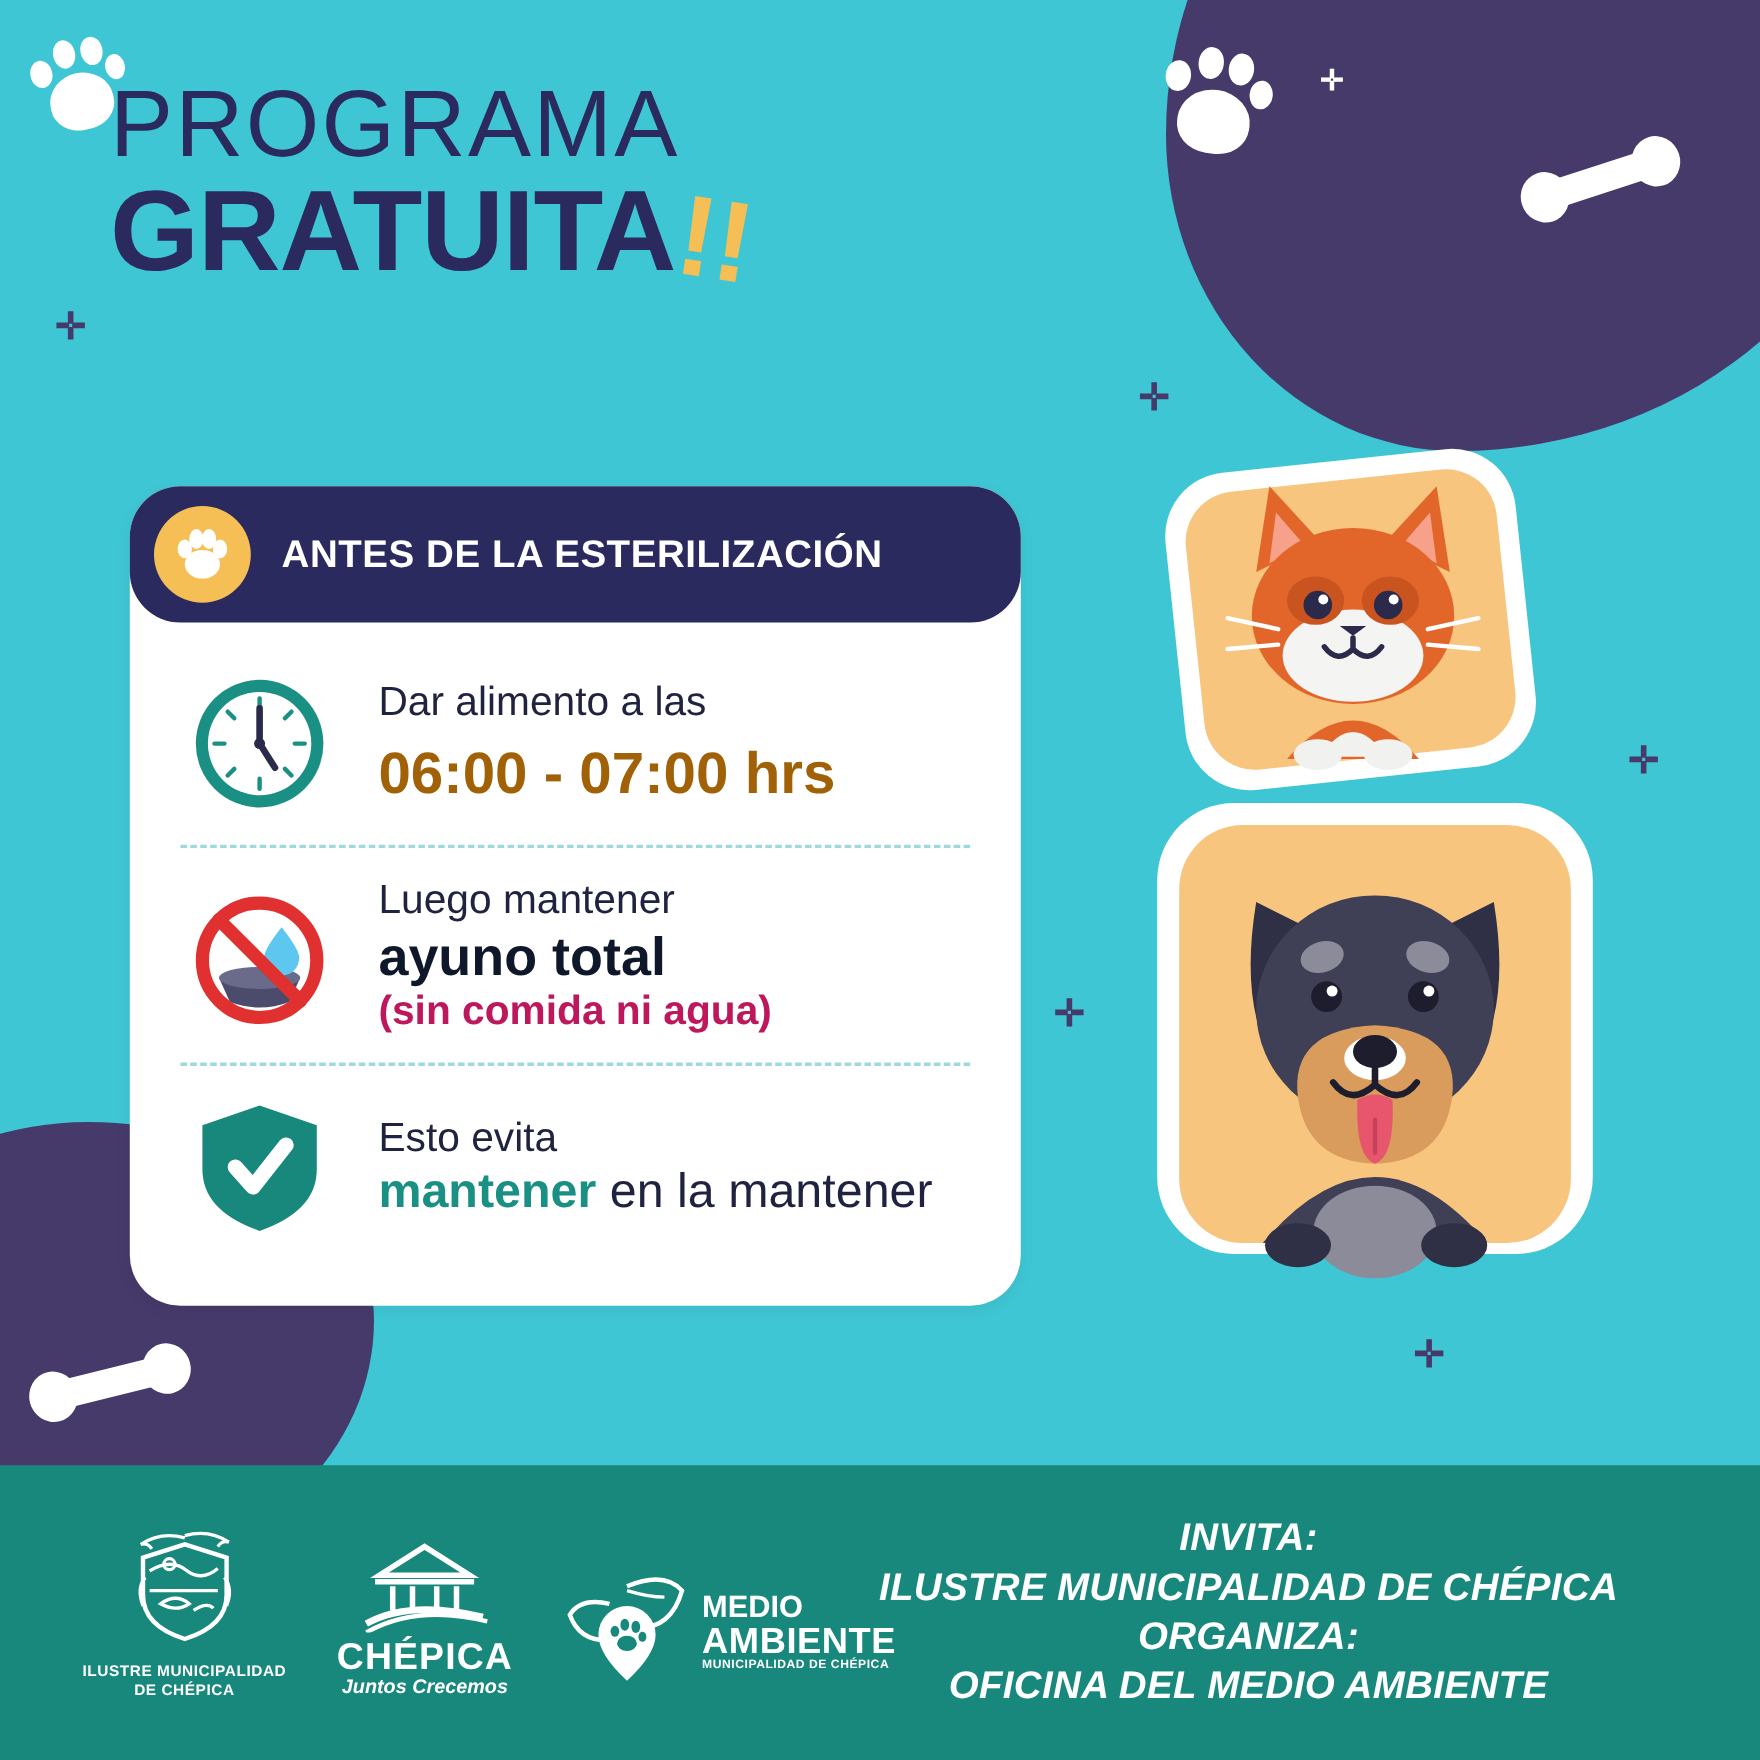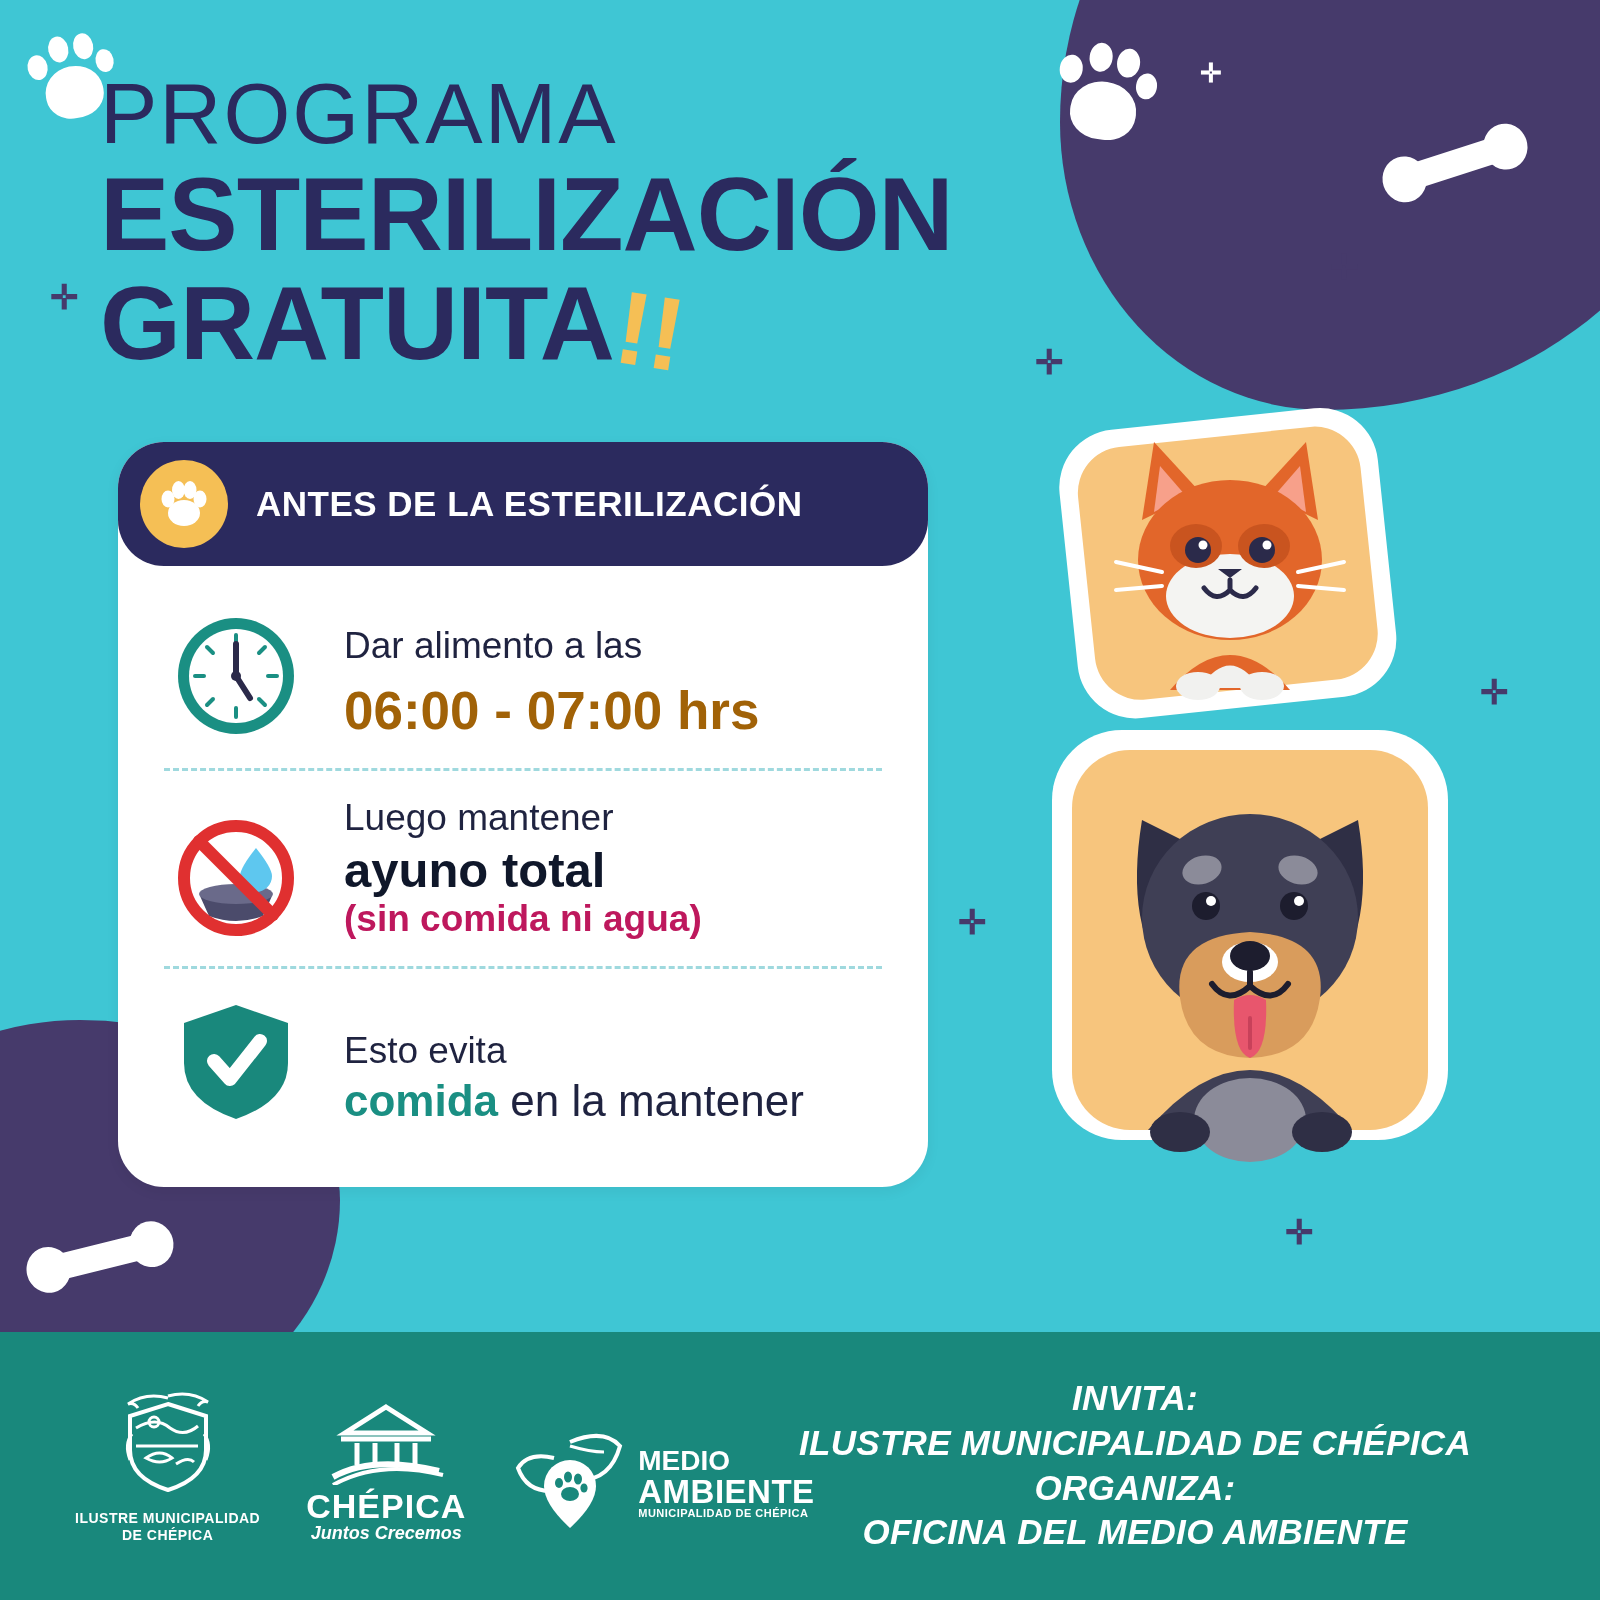--- a/index.html
+++ b/index.html
@@ -156,21 +156,21 @@
     color: #ffffff;
     font-size: 35px;
     font-weight: 800;
     letter-spacing: 0.5px;
     margin-left: 28px;
   }
 
   .rows { padding: 18px 46px 0 46px; }
   .row {
     display: flex;
-    align-items: flex-end;
+    align-items: center;
     gap: 36px;
     padding: 26px 0;
   }
   .row + .row { border-top: 3px dashed #9fd9de; }
   .row-icon { width: 144px; flex: 0 0 144px; display:flex; align-items:center; justify-content:center;}
   .row-text { color: #1f2340; }
   .row-text .small {
     font-size: 37px;
     font-weight: 400;
     color: #1f2340;
@@ -300,21 +300,20 @@
   <div class="spark" style="left:50px; top:280px;">✛</div>
   <div class="spark" style="left:1035px; top:345px;">✛</div>
   <div class="spark" style="left:1330px; top:250px;">✛</div>
   <div class="spark" style="left:1480px; top:675px;">✛</div>
   <div class="spark" style="left:958px; top:905px;">✛</div>
   <div class="spark" style="left:1285px; top:1215px;">✛</div>
   <div class="spark white" style="left:1200px; top:60px; font-size:26px;">✛</div>
 
   <div class="headline">
     <div class="l1">PROGRAMA</div>
-    <div class="l2">ESTERILIZACIÓN</div>
     <div class="l3"><span>GRATUITA</span><span class="bangs"><span>!!</span></span></div>
   </div>
 
   <div class="cat-wrap">
     <svg viewBox="0 0 360 330" width="360" height="330">
       <g transform="rotate(-6 180 165)">
         <rect x="18" y="18" width="320" height="290" rx="58" fill="#ffffff"></rect>
         <rect x="36" y="36" width="284" height="254" rx="46" fill="#f7c57d"></rect>
       </g>
 
@@ -449,21 +448,21 @@
 
       <div class="row">
         <div class="row-icon">
           <svg width="132" height="132" viewBox="0 0 132 132">
             <path d="M66 10 L118 28 v40 q0 38 -52 56 q-52 -18 -52 -56 V28 z" fill="#19887c"></path>
             <path d="M44 66 l16 18 l30 -38" fill="none" stroke="#ffffff" stroke-width="14" stroke-linecap="round" stroke-linejoin="round"></path>
           </svg>
         </div>
         <div class="row-text">
           <div class="small">Esto evita</div>
-          <div class="mixed"><b>comida</b><span> en la mantener</span></div>
+          <div class="mixed"><b>mantener</b><span> en la mantener</span></div>
         </div>
       </div>
 
     </div>
   </div>
 
   <div class="footer">
     <div class="footer-logos">
 
       <div class="logo-block">

